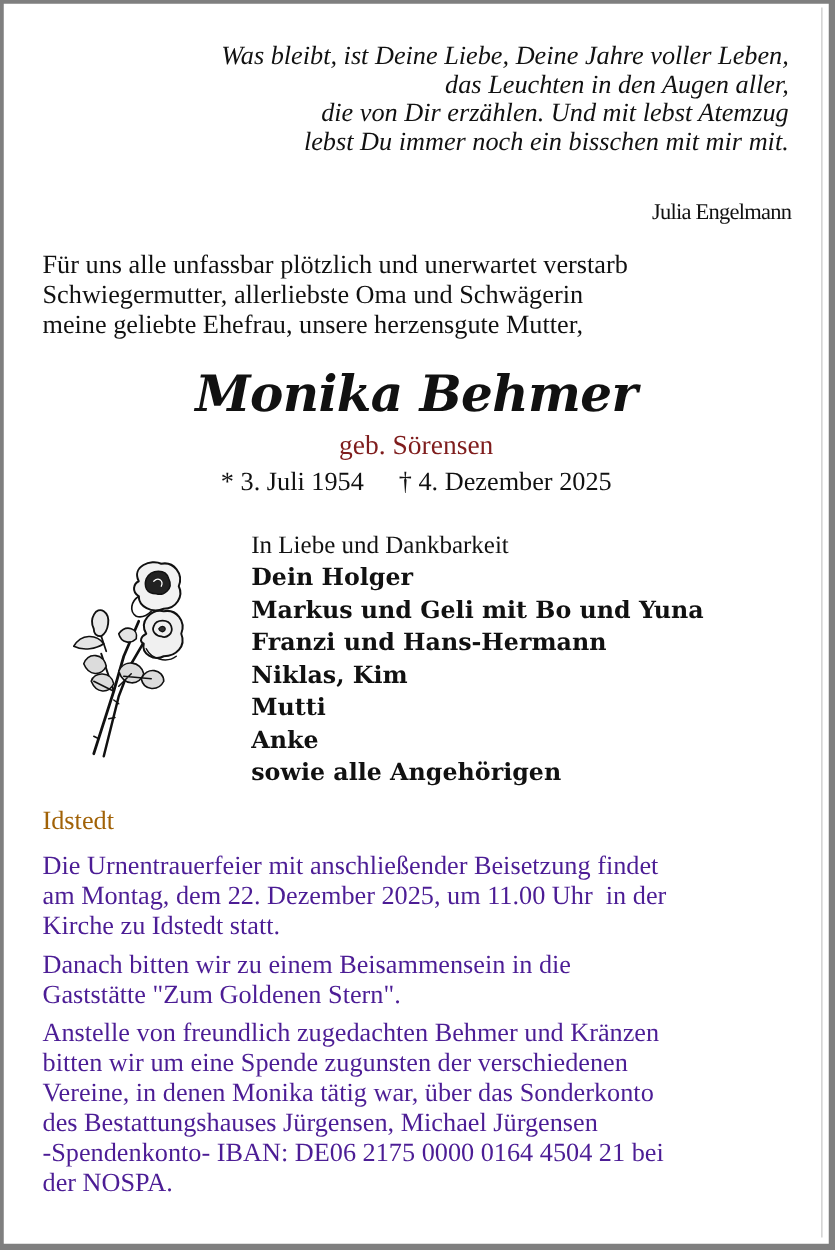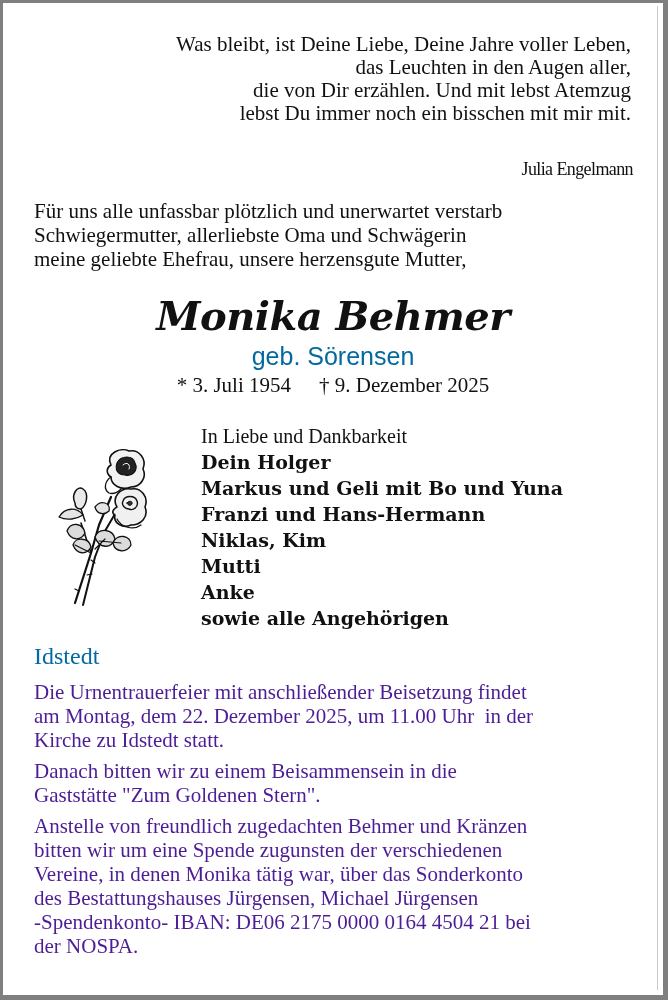--- a/index.html
+++ b/index.html
@@ -30,20 +30,21 @@
       width: 1px;
       background: #c8c8c8;
     }
     .poem {
       position: absolute;
       right: 32px;
       top: 30px;
       width: 600px;
       text-align: right;
       font-family: "Liberation Serif", "DejaVu Serif", serif;
+      font-style: italic;
       font-size: 21px;
       line-height: 23px;
       color: #111;
     }
     .poem-line { display: block; white-space: nowrap; }
     .author {
       position: absolute;
       right: 30px;
       top: 156px;
       font-family: "Liberation Serif", serif;
@@ -75,24 +76,24 @@
       line-height: 50px;
       letter-spacing: -0.5px;
       color: #111;
       white-space: nowrap;
     }
     .maiden {
       position: absolute;
       left: 0; right: 0;
       top: 341px;
       text-align: center;
-      font-family: Liberation Sans, sans-serif;
-      font-size: 25px;
-      line-height: 24px;
-      color: #0369a1;
+      font-family: Liberation Serif, serif;
+      font-size: 22px;
+      line-height: 24px;
+      color: #7f1d1d;
     }
     .dates {
       position: absolute;
       left: 0; right: 0;
       top: 369px;
       text-align: center;
       font-family: "Liberation Serif", serif;
       font-size: 21px;
       line-height: 26px;
       color: #111;
@@ -125,23 +126,23 @@
       font-weight: bold;
       font-size: 19px;
       line-height: 26px;
       white-space: nowrap;
     }
     .place {
       position: absolute;
       left: 31px;
       top: 641px;
       font-family: "Liberation Serif", serif;
-      font-size: 24px;
-      line-height: 24px;
-      color: #0369a1;
+      font-size: 21px;
+      line-height: 24px;
+      color: #a16207;
     }
     .block {
       position: absolute;
       left: 31px;
       width: 620px;
       font-family: "Liberation Serif", serif;
       font-size: 21px;
       line-height: 24px;
       color: #4c1d95;
     }
@@ -166,21 +167,21 @@
 
   <div class="intro">
     <span class="intro-line">Für uns alle unfassbar plötzlich und unerwartet verstarb</span>
     <span class="intro-line">Schwiegermutter, allerliebste Oma und Schwägerin</span>
     <span class="intro-line">meine geliebte Ehefrau, unsere herzensgute Mutter,</span>
   </div>
 
   <div class="name">Monika Behmer</div>
   <div class="maiden">geb. Sörensen</div>
   <div class="dates">
-    <span>* 3. Juli 1954</span><span class="gap"></span><span>† 9. Dezember 2025</span>
+    <span>* 3. Juli 1954</span><span class="gap"></span><span>† 4. Dezember 2025</span>
   </div>
 
   <div class="roses">
     <svg width="96" height="172" viewBox="0 0 96 172" xmlns="http://www.w3.org/2000/svg">
       <g fill="none" stroke="#111" stroke-linecap="round" stroke-linejoin="round">
 
         <path d="M20 158 L36 108 L44 80 L56 52" stroke-width="2.2"></path>
         <path d="M28 160 L40 112 L50 86 L64 62" stroke-width="2"></path>
         <path d="M36 108 L30 90 L26 78" stroke-width="1.6"></path>
 

